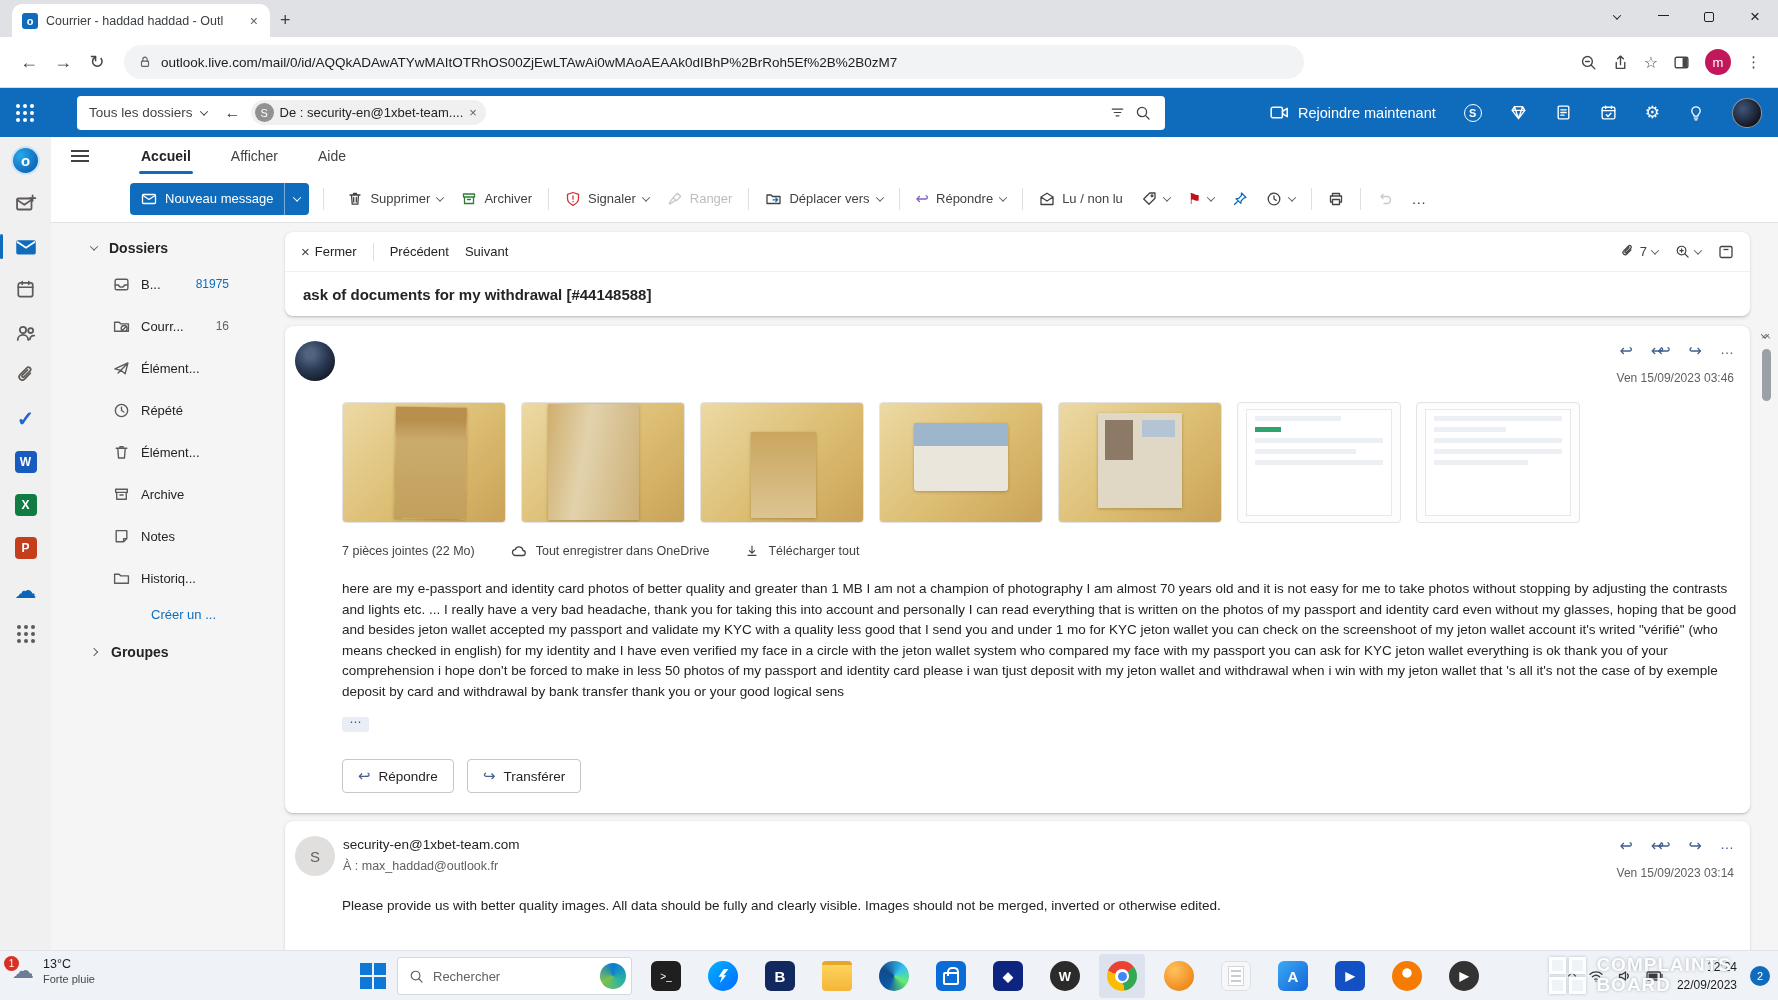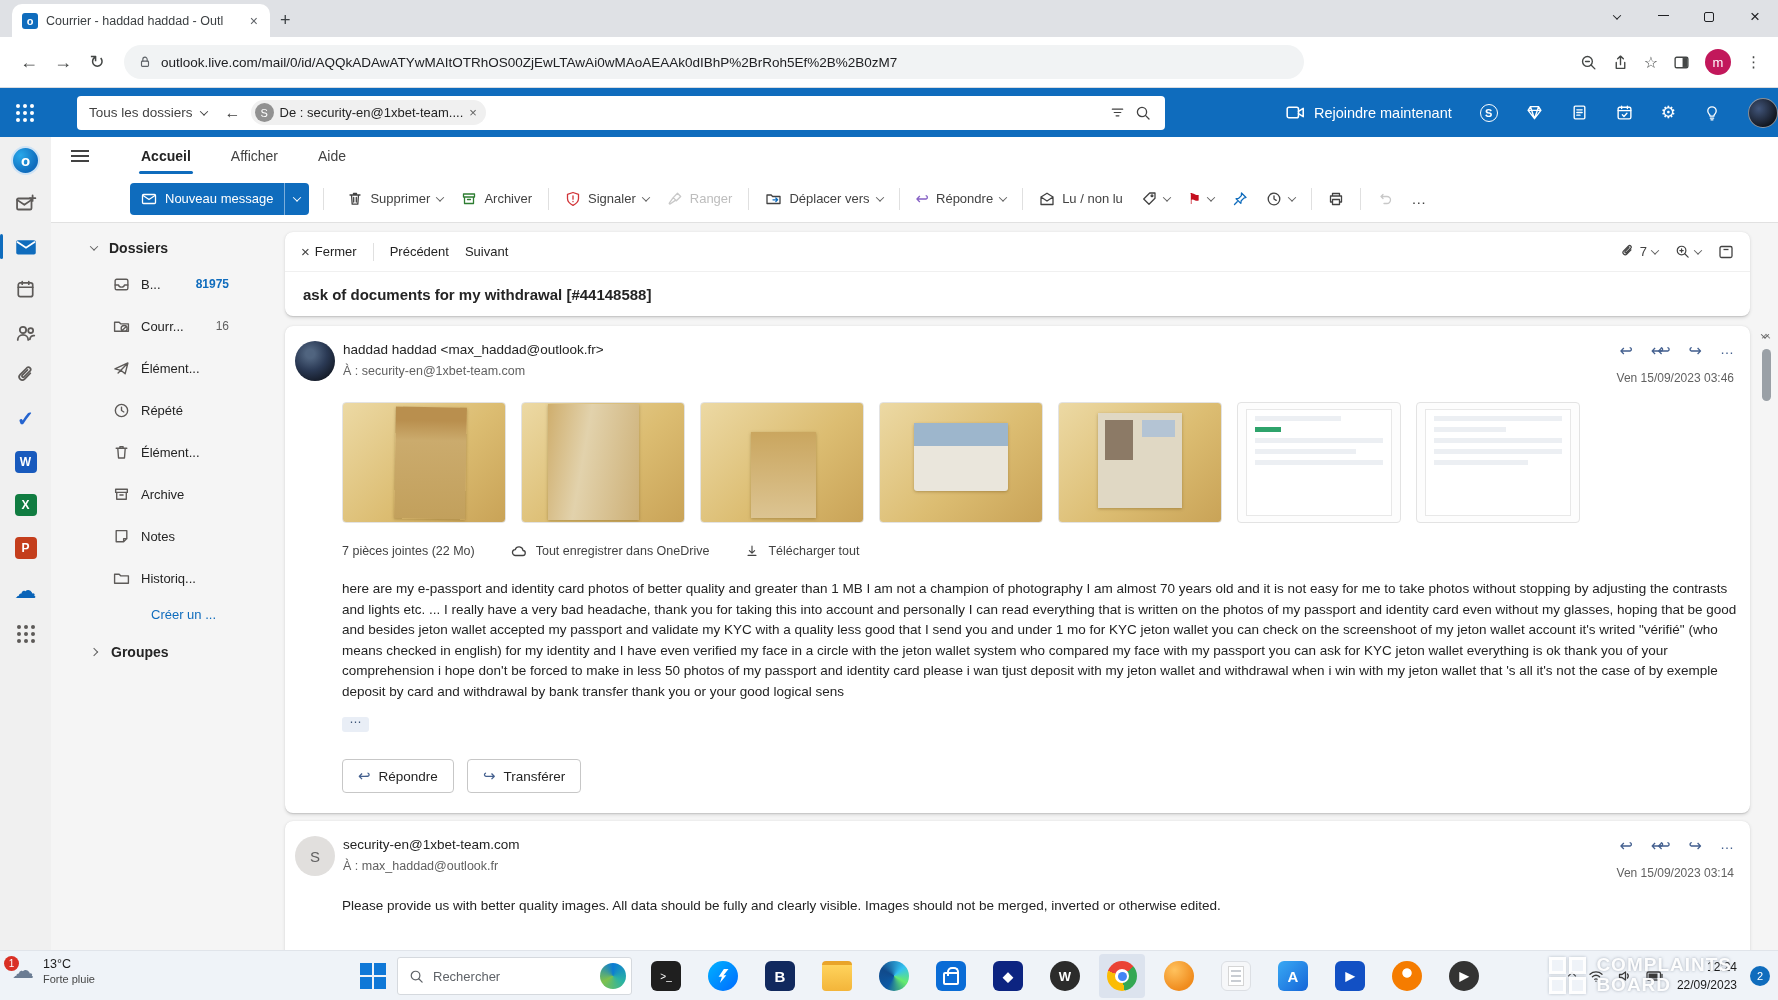--- a/index.html
+++ b/index.html
@@ -32,21 +32,21 @@
 
   
   .obar { height:49px; background:#0f6cbd; display:flex; align-items:center; color:#fff; position:relative; }
   .waffle { width:50px; display:flex; justify-content:center; }
   .waffle-grid { display:grid; grid-template-columns:repeat(3,4px); grid-gap:3px; }
   .waffle-grid i { width:4px; height:4px; background:#fff; border-radius:50%; }
   .osearch { width:1088px; height:34px; background:#fff; border-radius:4px; margin-left:27px; display:flex; align-items:center; color:#616161; font-size:13.5px; padding:0 10px 0 12px; gap:10px; }
   .scope { display:flex; align-items:center; gap:8px; color:#424242; }
   .chip { background:#f0f0f0; border-radius:14px; height:25px; display:flex; align-items:center; gap:6px; padding:0 9px 0 4px; color:#242424; font-size:13px; }
   .chip-av { width:19px; height:19px; border-radius:50%; background:#919191; color:#fff; font-size:11px; display:flex; align-items:center; justify-content:center; }
-  .obar-right { display:flex; align-items:center; gap:28px; margin-left:auto; padding-right:0; }
+  .obar-right { display:flex; align-items:center; gap:28px; margin-left:auto; padding-right:16px; }
   .join { display:flex; align-items:center; gap:9px; font-size:14.5px; }
   .ob-av { width:30px; height:30px; border-radius:50%; background:radial-gradient(circle at 35% 35%, #41557a, #10141c 75%); border:1px solid rgba(255,255,255,.5); }
   .skype-circ { width:18px; height:18px; border:1.4px solid #fff; border-radius:50%; font-size:11px; font-weight:bold; display:flex; align-items:center; justify-content:center; }
 
   
   .lower { position:relative; height:863px; }
   .rail { position:absolute; left:0; top:0; bottom:50px; width:51px; background:#f0f0f0; display:flex; flex-direction:column; align-items:center; padding-top:2px; z-index:2; }
   .rail > div { height:43px; width:100%; display:flex; align-items:center; justify-content:center; position:relative; color:#5d5a58; }
   .rail .active::before { content:""; position:absolute; left:0; top:9px; bottom:9px; width:3px; background:#0f6cbd; border-radius:2px; }
   .o-logo { width:29px; height:29px; border-radius:50%; background:radial-gradient(circle at 30% 30%, #28a8ea, #0f6cbd 70%); color:#fff; font-weight:bold; font-size:15px; display:flex; align-items:center; justify-content:center; border:2px solid #cfe3f5; }
@@ -70,21 +70,21 @@
   .ovf-chv { position:absolute; right:10px; top:196px; color:#616161; z-index:3; }
 
   
   .content { position:absolute; left:51px; right:0; top:86px; bottom:50px; display:flex; overflow:hidden; }
   .sidebar { width:222px; padding-top:10px; font-size:13px; color:#242424; flex:none; }
   .sb-head { height:30px; display:flex; align-items:center; gap:12px; padding-left:40px; font-size:14px; font-weight:bold; color:#242424; }
   .sb-head .chv { color:#616161; }
   .frow { height:42px; display:flex; align-items:center; gap:11px; padding:0 44px 0 62px; }
   .frow svg { flex:none; color:#5d5a58; }
   .fcount { margin-left:auto; font-size:12px; color:#616161; }
-  .fcount.acc { color:#0f6cbd; font-weight:bold; }
+  .fcount.acc { color:#0f6cbd; font-weight:normal; }
   .create { margin-top:8px; padding-left:100px; color:#0f6cbd; font-size:13px; }
   .groups { margin-top:22px; display:flex; align-items:center; gap:14px; padding-left:40px; font-size:14px; font-weight:bold; }
   .groups .chv { color:#616161; }
   .main { flex:1; padding:9px 28px 0 12px; position:relative; min-width:0; }
   .card { background:#fff; border-radius:8px; box-shadow:0 .3px .9px rgba(0,0,0,.1),0 1.6px 3.6px rgba(0,0,0,.12); }
   .rowA { height:40px; display:flex; align-items:center; gap:16px; padding:0 16px; border-bottom:1px solid #f0f0f0; font-size:13px; color:#242424; }
   .xg { color:#424242; font-size:15px; }
   .vdiv { width:1px; height:18px; background:#e0e0e0; }
   .rowA-right { margin-left:auto; display:flex; align-items:center; gap:17px; color:#424242; }
   .mini { display:flex; align-items:center; gap:5px; }
@@ -564,24 +564,20 @@
                   <path d="M5.5 5.5h5" stroke="currentColor" stroke-width="1.3"></path>
                 </svg>
             </div>
           </div>
           <div class="subject">ask of documents for my withdrawal [#44148588]</div>
         </div>
 
         <div class="card msgcard">
           <div class="mhead">
             <div class="av1"></div>
-            <div class="mfrom">
-              <div class="mname">haddad haddad &lt;max_haddad@outlook.fr&gt;</div>
-              <div class="mto">À :  security-en@1xbet-team.com</div>
-            </div>
             <div class="mright">
               <div class="ricons">
                 <span>↩</span>
                 <span style="letter-spacing:-7px;margin-right:7px;">↩↩</span>
                 <span>↪</span>
                 <span style="font-size:14px;">…</span>
               </div>
               <div class="mdate">Ven 15/09/2023 03:46</div>
             </div>
           </div>

